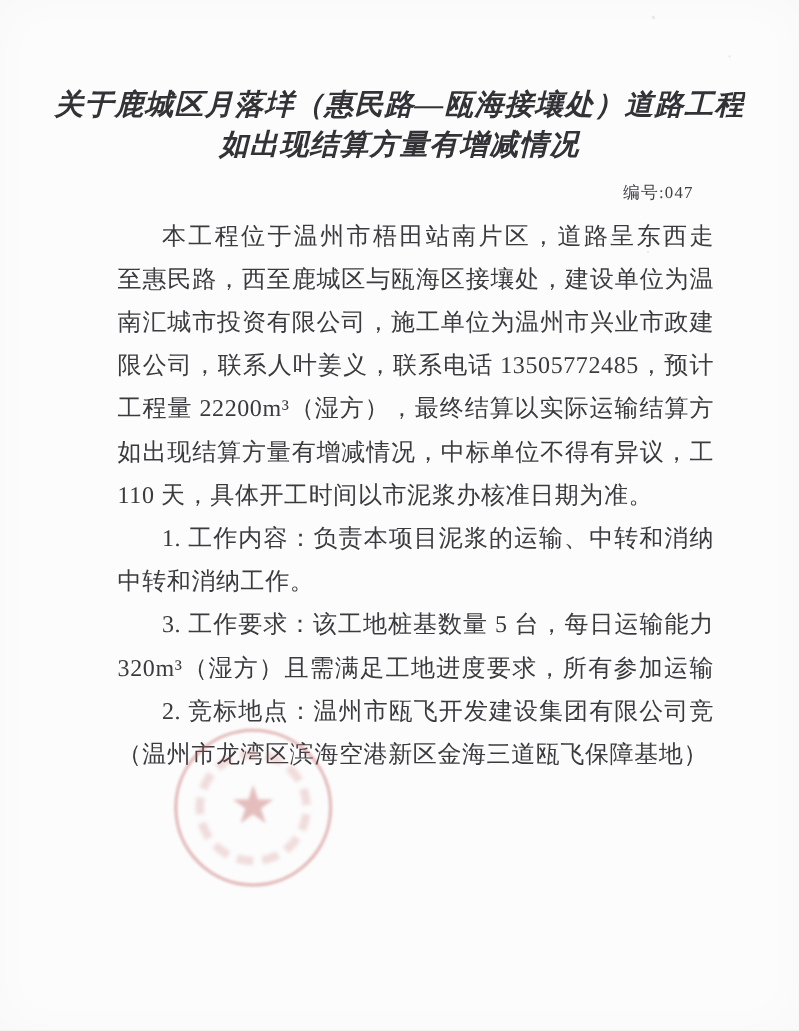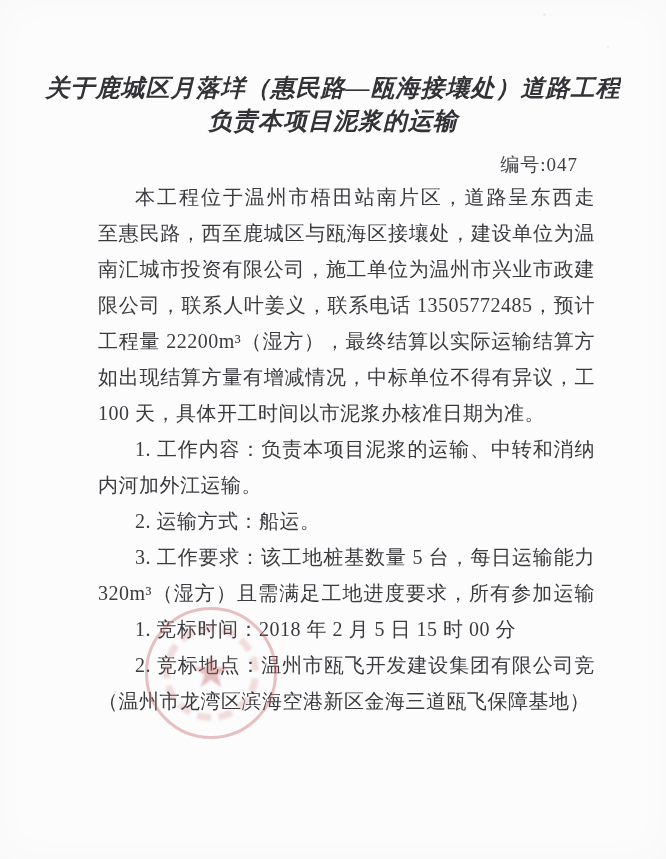--- a/index.html
+++ b/index.html
@@ -17,21 +17,21 @@
     position:absolute;top:72px;left:45px;right:45px;
     text-align:center;
     font-size:24px;font-weight:700;
     letter-spacing:1px;
     color:#333337;
     font-style:italic;
   }
   .doc-title .t-line{height:33px;line-height:33px;overflow:hidden;}
   .doc-number{
     position:absolute;top:152px;right:88px;
-    font-size:19px;letter-spacing:1px;color:#3f3f44;
+    font-size:14px;letter-spacing:1px;color:#3f3f44;
   }
   
   .doc-body{
     position:absolute;top:179px;left:98px;width:497px;
     font-size:20px;
   }
   .line{
     height:36px;line-height:36px;
     overflow:hidden;white-space:nowrap;
     letter-spacing:0.5px;
@@ -68,39 +68,37 @@
   .speck.s2{left:607px;top:46px;width:2px;height:2px;}
   .speck.s3{left:539px;top:209px;width:2px;height:2px;}
 </style>
 </head>
 <body>
 
 <div class="page">
 
   <div class="doc-title">
     <div class="t-line">关于鹿城区月落垟（惠民路—瓯海接壤处）道路工程</div>
-    <div class="t-line">负责本项目泥浆的运输</div>
+    <div class="t-line">如出现结算方量有增减情况</div>
   </div>
 
   <div class="doc-number">编号:047</div>
 
   <div class="doc-body">
     <div class="line indent full">本工程位于温州市梧田站南片区，道路呈东西走向，东</div>
     <div class="line full">至惠民路，西至鹿城区与瓯海区接壤处，建设单位为温州市</div>
     <div class="line full">南汇城市投资有限公司，施工单位为温州市兴业市政建设有</div>
     <div class="line full">限公司，联系人叶姜义，联系电话 13505772485，预计泥浆</div>
     <div class="line full">工程量 22200m³（湿方），最终结算以实际运输结算方量为准，</div>
     <div class="line full">如出现结算方量有增减情况，中标单位不得有异议，工期为</div>
-    <div class="line">100 天，具体开工时间以市泥浆办核准日期为准。</div>
+    <div class="line">110 天，具体开工时间以市泥浆办核准日期为准。</div>
     <div class="line indent full">1. 工作内容：负责本项目泥浆的运输、中转和消纳工作，</div>
-    <div class="line">内河加外江运输。</div>
-    <div class="line indent">2. 运输方式：船运。</div>
+    <div class="line">中转和消纳工作。</div>
     <div class="line indent full">3. 工作要求：该工地桩基数量 5 台，每日运输能力至少</div>
     <div class="line full">320m³（湿方）且需满足工地进度要求，所有参加运输机械设</div>
-    <div class="line indent">1. 竞标时间：2018 年 2 月 5 日 15 时 00 分</div>
     <div class="line indent full">2. 竞标地点：温州市瓯飞开发建设集团有限公司竞标室。</div>
     <div class="line">（温州市龙湾区滨海空港新区金海三道瓯飞保障基地）</div>
   </div>
 
   <div class="seal">
     <div class="seal-text-ring"></div>
     <div class="seal-star">★</div>
   </div>
 
   <div class="speck s1"></div>

